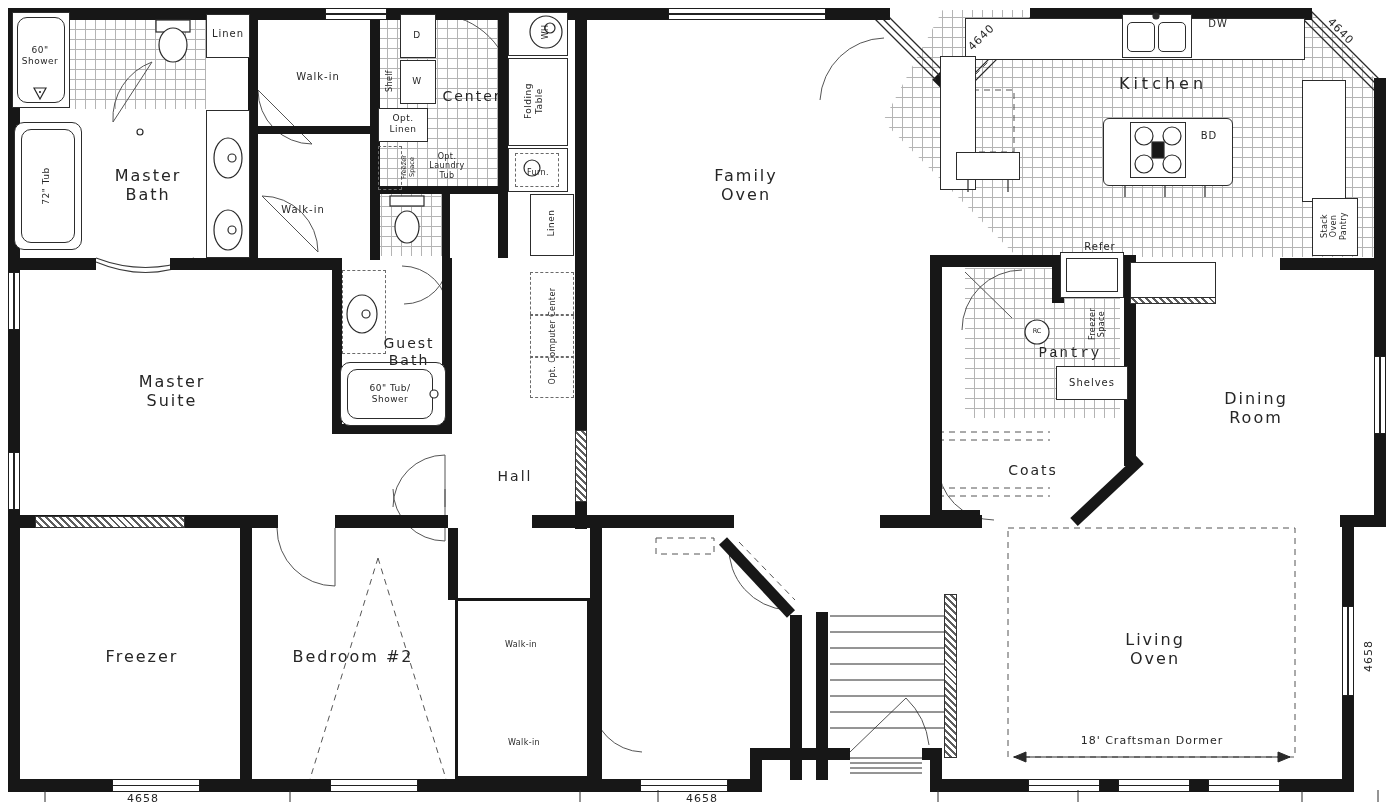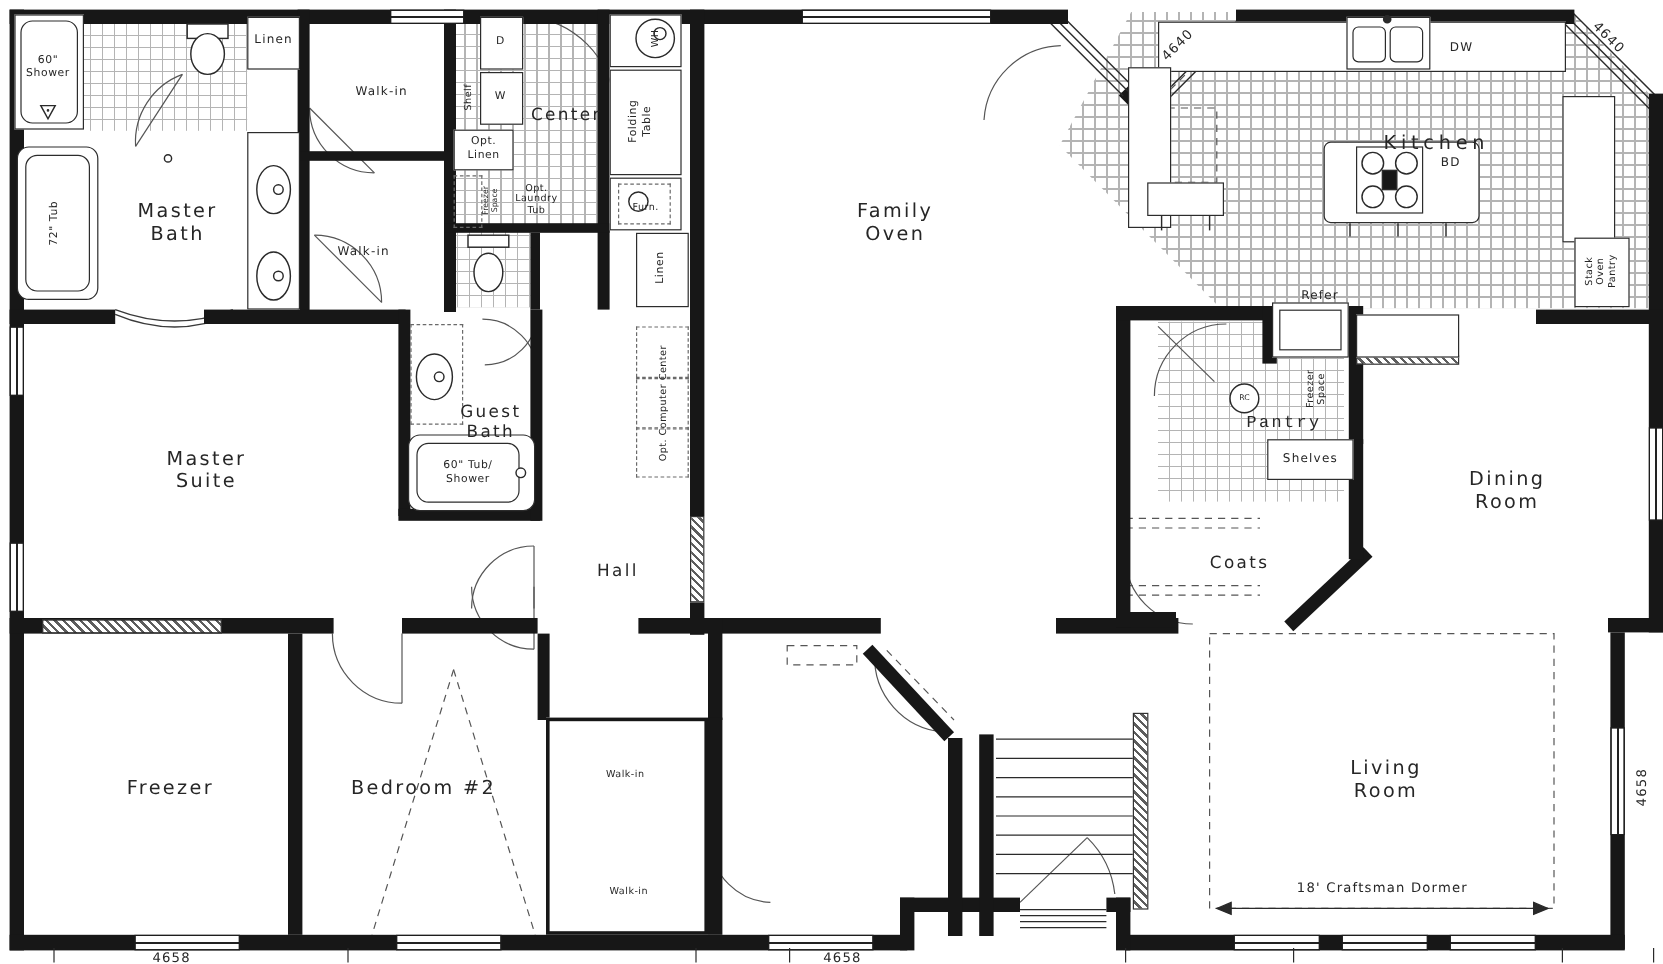--- a/index.html
+++ b/index.html
@@ -269,29 +269,29 @@
   <div class="lbl f16" style="left:148px;top:186px;">Master
 Bath</div>
   <div class="lbl f16" style="left:172px;top:392px;">Master
 Suite</div>
   <div class="lbl f14" style="left:409px;top:352px;">Guest
 Bath</div>
   <div class="lbl f14" style="left:472px;top:96px;">Center</div>
   <div class="lbl f14" style="left:515px;top:476px;">Hall</div>
   <div class="lbl f16" style="left:746px;top:186px;">Family
 Oven</div>
-  <div class="lbl f16" style="left:1197px;top:84px;letter-spacing:4px;margin-top:36px;">Kitchen</div>
+  <div class="lbl f16" style="left:1163px;top:84px;letter-spacing:4px;">Kitchen</div>
   <div class="lbl f14" style="left:1070px;top:353px;font-family:Liberation Mono, monospace;">Pantry</div>
   <div class="lbl f16" style="left:1256px;top:409px;">Dining
 Room</div>
   <div class="lbl f14" style="left:1033px;top:470px;">Coats</div>
   <div class="lbl f16" style="left:142px;top:657px;">Freezer</div>
   <div class="lbl f16" style="left:353px;top:657px;">Bedroom #2</div>
   <div class="lbl f16" style="left:1155px;top:650px;">Living
-Room</div>
+Oven</div>
 
   <div class="lbl f10" style="left:228px;top:34px;">Linen</div>
   <div class="lbl f10" style="left:318px;top:77px;">Walk-in</div>
   <div class="lbl f10" style="left:303px;top:210px;">Walk-in</div>
   <div class="lbl f9 v" style="left:551px;top:223px;">Linen</div>
   <div class="lbl f9" style="left:403px;top:124px;">Opt.
 Linen</div>
   <div class="lbl f8 v" style="left:390px;top:81px;">Shelf</div>
   <div class="lbl f9 v" style="left:534px;top:101px;">Folding
 Table</div>
@@ -312,21 +312,21 @@
   <div class="lbl f9 v" style="left:46px;top:186px;">72" Tub</div>
   <div class="lbl f9" style="left:390px;top:394px;">60" Tub/
 Shower</div>
   <div class="lbl f8" style="left:447px;top:166px;">Opt.
 Laundry
 Tub</div>
   <div class="lbl f9" style="left:417px;top:35px;">D</div>
   <div class="lbl f9" style="left:417px;top:81px;">W</div>
   <div class="lbl f8 v" style="left:546px;top:32px;">WH</div>
   <div class="lbl f8" style="left:538px;top:173px;">Furn.</div>
-  <div class="lbl f10" style="left:1218px;top:40px;">DW</div>
+  <div class="lbl f10" style="left:1218px;top:24px;">DW</div>
   <div class="lbl f10" style="left:1209px;top:136px;">BD</div>
   <div class="lbl f10" style="left:1100px;top:247px;">Refer</div>
   <div class="lbl f7" style="left:1037px;top:332px;">RC</div>
 
   <div class="lbl f11" style="left:1152px;top:741px;">18' Craftsman Dormer</div>
 
   <div class="lbl f11 dm45" style="left:982px;top:38px;">4640</div>
   <div class="lbl f11 d45" style="left:1340px;top:32px;">4640</div>
   <div class="lbl f11 v" style="left:1369px;top:656px;">4658</div>
   <div class="lbl f11" style="left:143px;top:799px;">4658</div>

